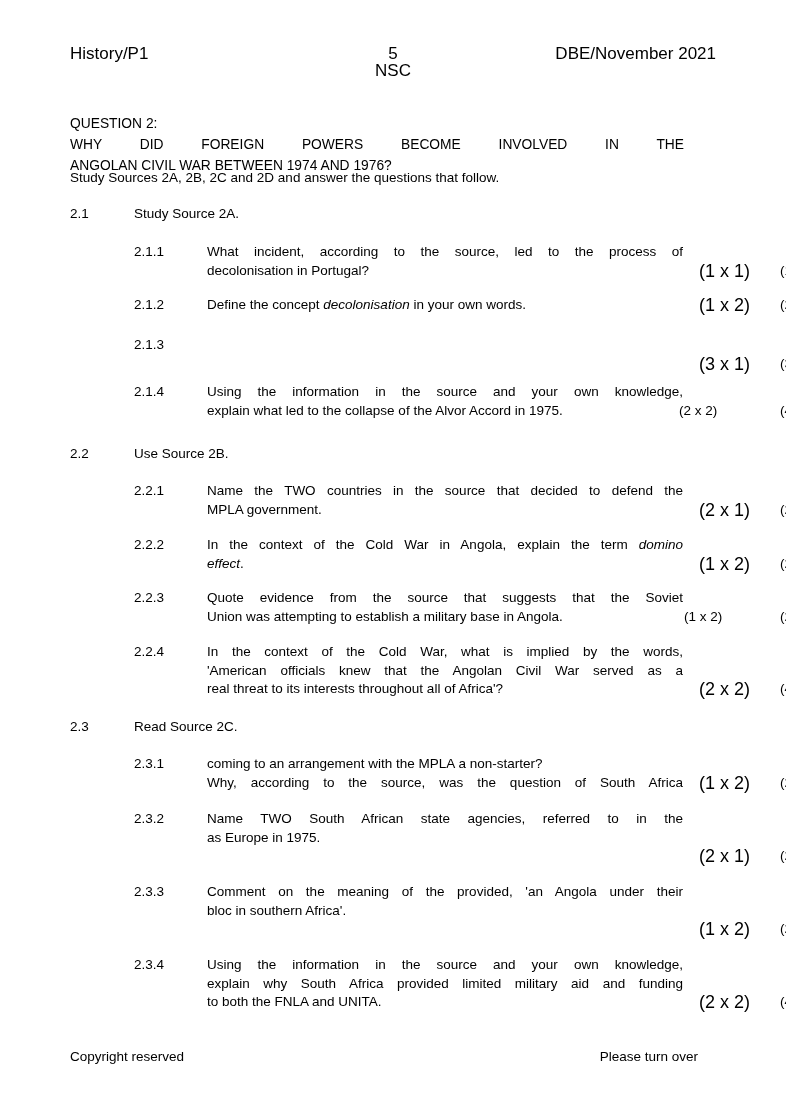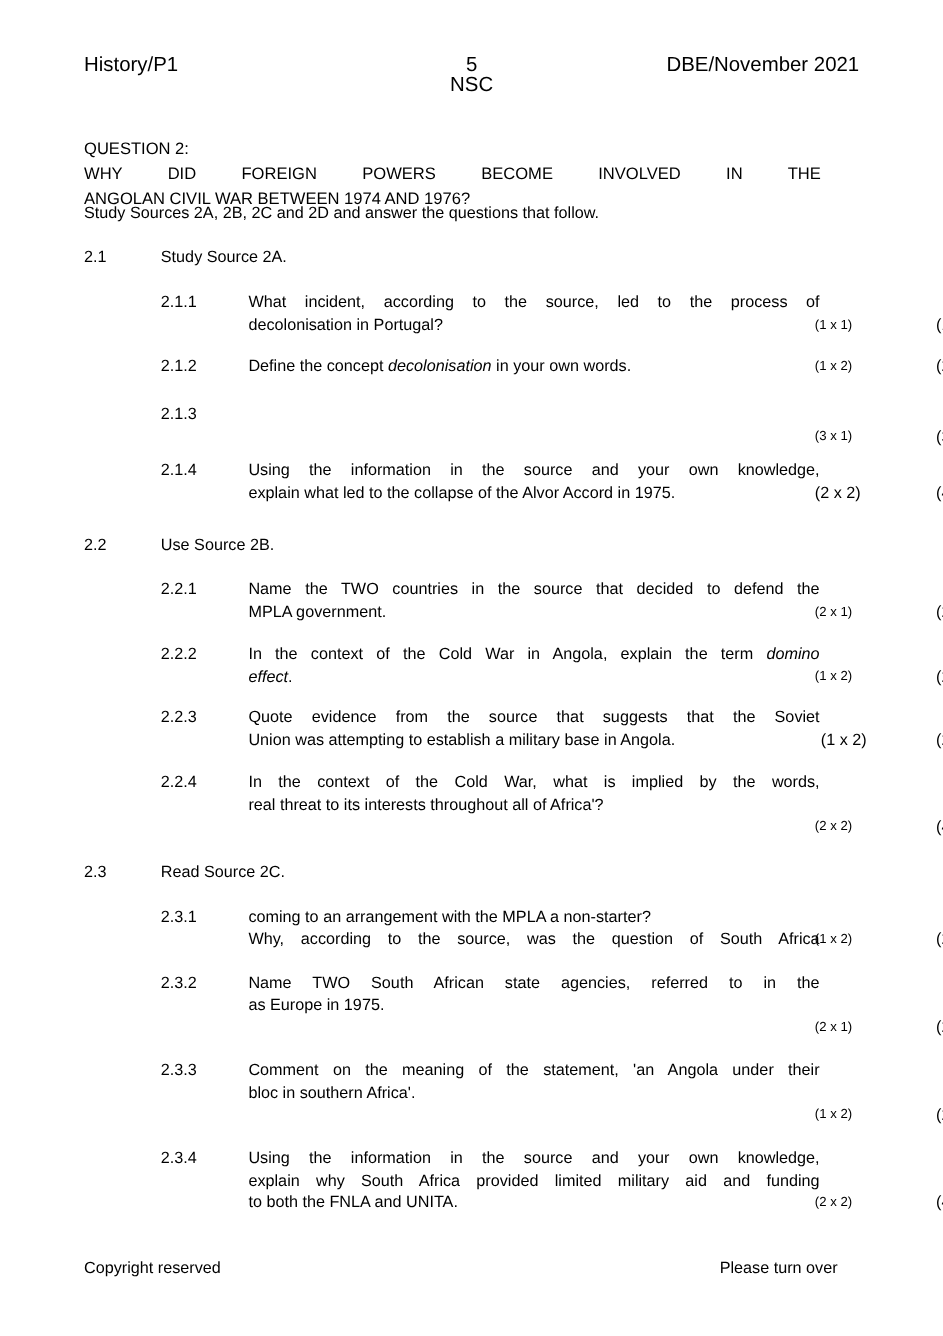--- a/index.html
+++ b/index.html
@@ -131,24 +131,24 @@
     text-align-last: justify;
   }
   .lvl2 .body .para .ln.last {
     text-align-last: left;
   }
   .lvl2 em { font-style: italic; }
 
   
   .mark-mult {
     position: absolute;
-    left: 545px;
+    left: 565px;
     width: 66px;
     text-align: left;
-    font-size: 11px;
+    font-size: 18px;
   }
   .mark-tot {
     position: absolute;
     left: 646px;
     width: 30px;
     text-align: left;
     font-size: 13.5px;
   }
   
   .mark-inline {
@@ -278,20 +278,21 @@
     </div>
     <span class="mark-inline" style="left:550px; top:18.5px;">(1 x 2)</span>
     <span class="mark-tot" style="top:18.5px;">(2)</span>
   </div>
 
   <div class="lvl2" style="top:643px;">
     <span class="num">2.2.4</span>
     <div class="body">
       <div class="para">
         <span class="ln">In the context of the Cold War, what is implied by the words,</span>
+        <span class="ln">'American officials knew that the Angolan Civil War served as a</span>
         <span class="ln last">real threat to its interests throughout all of Africa'?</span>
       </div>
     </div>
     <span class="mark-mult" style="top:37px;">(2 x 2)</span>
     <span class="mark-tot" style="top:37px;">(4)</span>
   </div>
 
   <div class="lvl1" style="top:718px;">
     <span class="num">2.3</span>
     <span class="label">Read Source 2C.</span>
@@ -318,21 +319,21 @@
       </div>
     </div>
     <span class="mark-mult" style="top:37px;">(2 x 1)</span>
     <span class="mark-tot" style="top:37px;">(2)</span>
   </div>
 
   <div class="lvl2" style="top:883px;">
     <span class="num">2.3.3</span>
     <div class="body">
       <div class="para">
-        <span class="ln">Comment on the meaning of the statement, 'an Angola under their</span>
+        <span class="ln">Comment on the meaning of the provided, 'an Angola under their</span>
         <span class="ln last">bloc in southern Africa'.</span>
       </div>
     </div>
     <span class="mark-mult" style="top:37px;">(1 x 2)</span>
     <span class="mark-tot" style="top:37px;">(2)</span>
   </div>
 
   <div class="lvl2" style="top:956px;">
     <span class="num">2.3.4</span>
     <div class="body">

